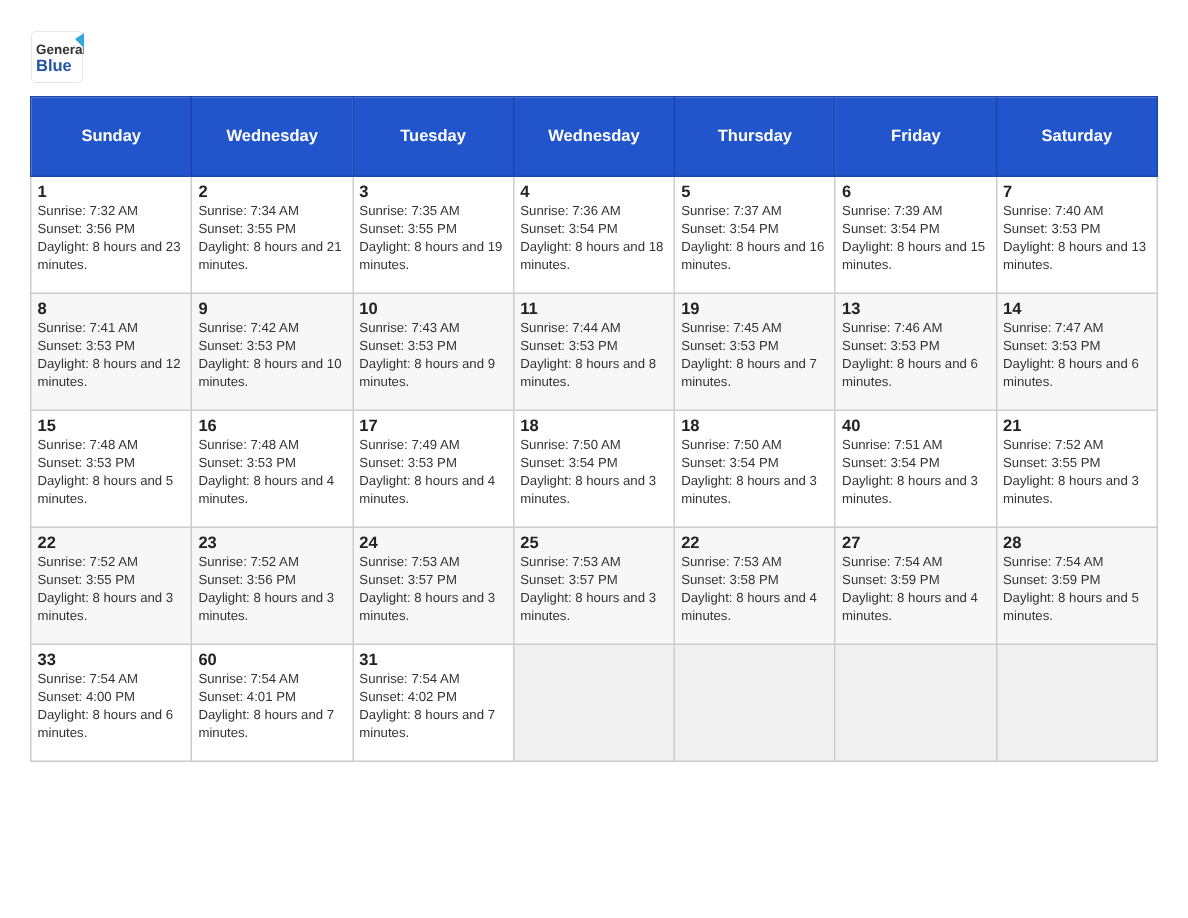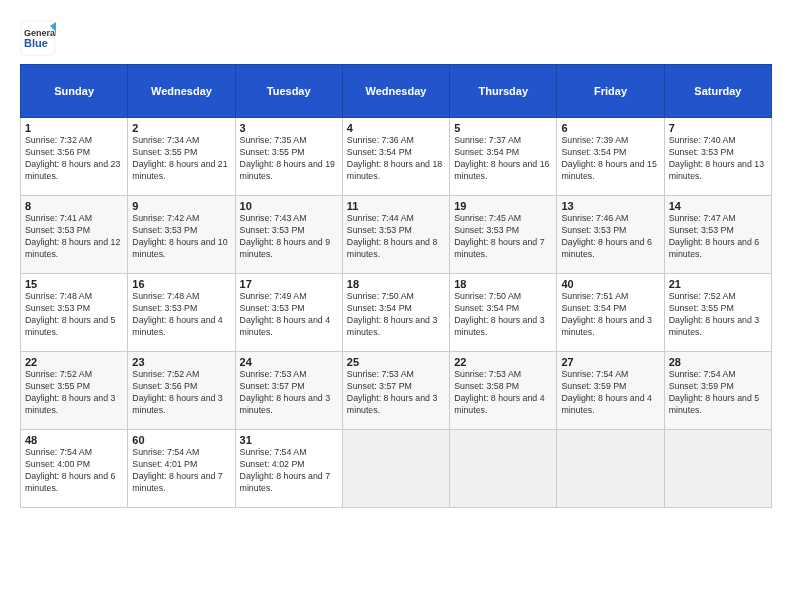--- a/index.html
+++ b/index.html
@@ -235,21 +235,21 @@
           <span class="day-number">27</span>
           <span class="day-detail">Sunrise: 7:54 AM<br>Sunset: 3:59 PM<br>Daylight: 8 hours and 4 minutes.</span>
         </td>
           <td>
           <span class="day-number">28</span>
           <span class="day-detail">Sunrise: 7:54 AM<br>Sunset: 3:59 PM<br>Daylight: 8 hours and 5 minutes.</span>
         </td>
         </tr>
         <tr>
           <td>
-          <span class="day-number">48</span>
+          <span class="day-number">33</span>
           <span class="day-detail">Sunrise: 7:54 AM<br>Sunset: 4:00 PM<br>Daylight: 8 hours and 6 minutes.</span>
         </td>
           <td>
           <span class="day-number">60</span>
           <span class="day-detail">Sunrise: 7:54 AM<br>Sunset: 4:01 PM<br>Daylight: 8 hours and 7 minutes.</span>
         </td>
           <td>
           <span class="day-number">31</span>
           <span class="day-detail">Sunrise: 7:54 AM<br>Sunset: 4:02 PM<br>Daylight: 8 hours and 7 minutes.</span>
         </td>

